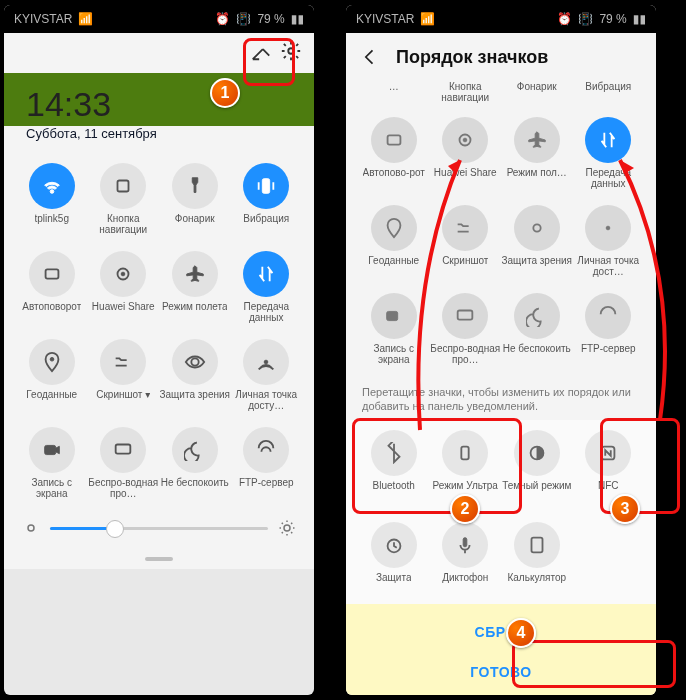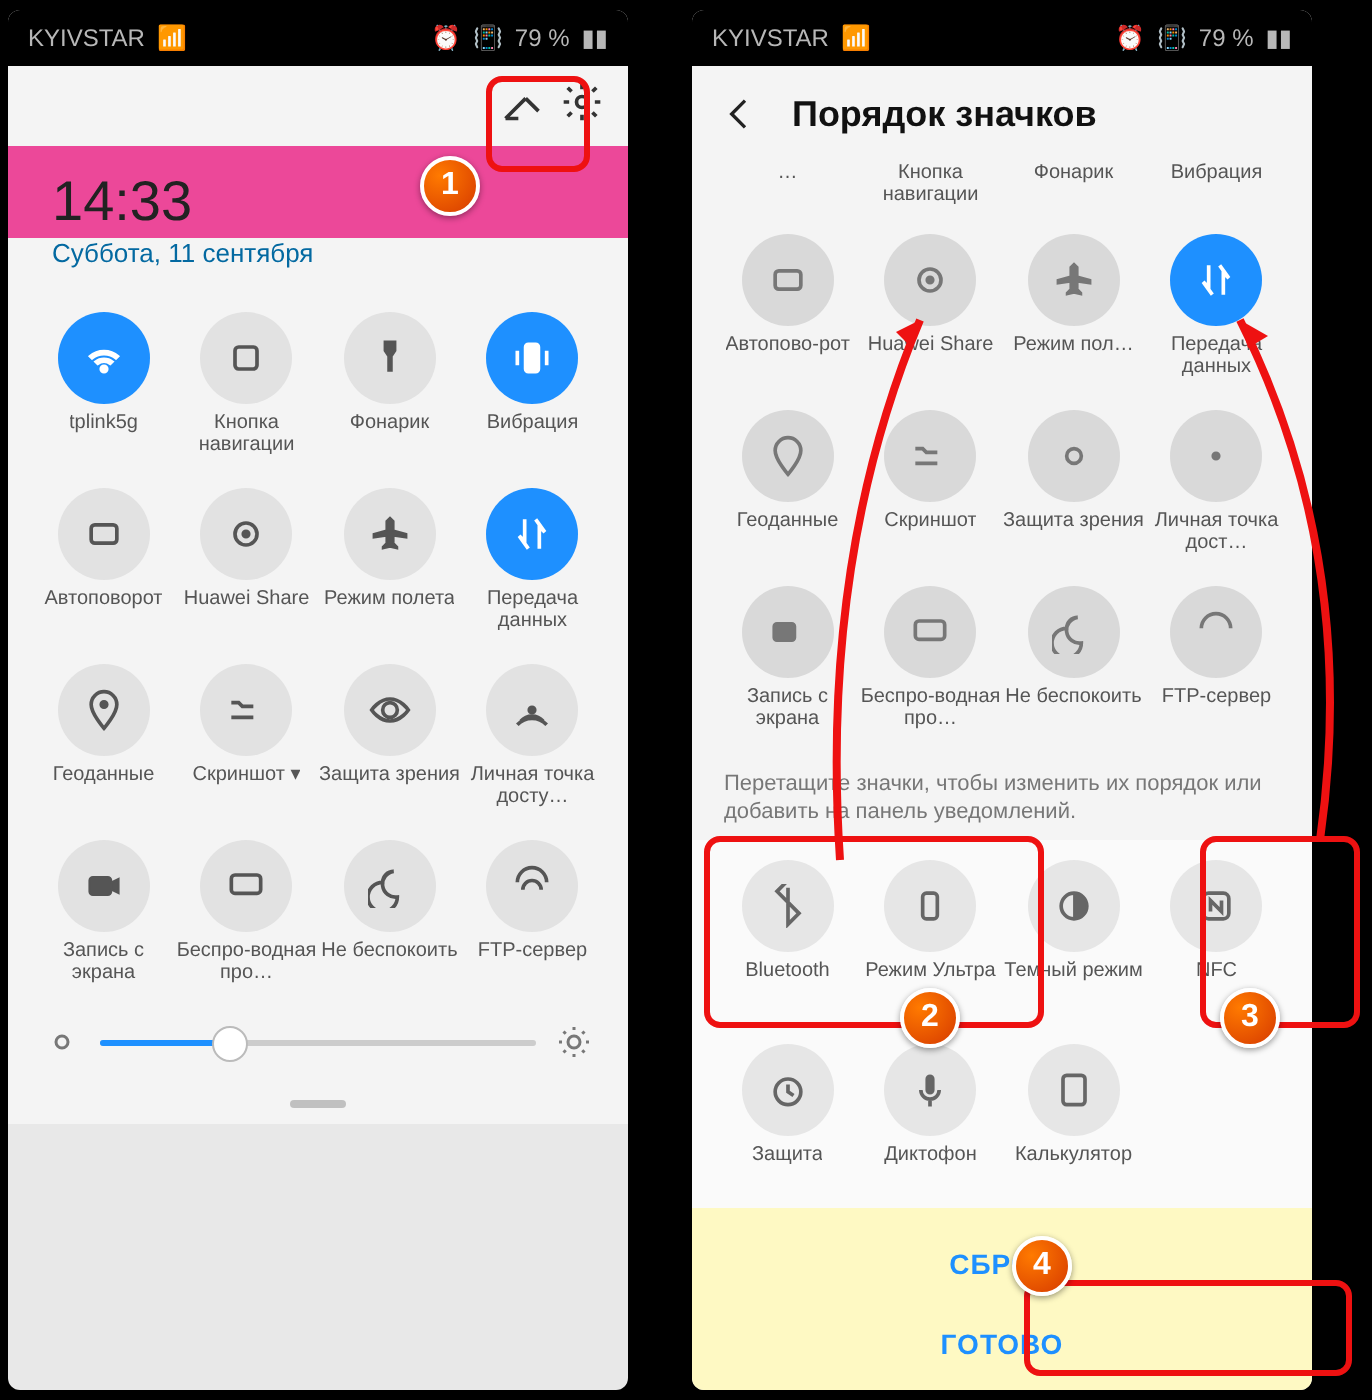--- a/index.html
+++ b/index.html
@@ -4,22 +4,22 @@
 <style>
   * { box-sizing: border-box; margin: 0; padding: 0; font-family: -apple-system, Arial, sans-serif; }
   body { background: #000; width: 686px; height: 700px; position: relative; overflow: hidden; }
   .phone { position: absolute; width: 310px; height: 690px; top: 5px; background: #e8e8e8; border-radius: 6px; overflow: hidden; }
   .phone.left { left: 4px; }
   .phone.right { left: 346px; }
   .statusbar { height: 28px; background: #000; color: #b7b7b7; display: flex; justify-content: space-between; align-items: center; padding: 0 10px; font-size: 12px; }
   .statusbar .sb-left, .statusbar .sb-right { display: flex; gap: 6px; align-items: center; }
   .panel-hdr { height: 40px; display: flex; justify-content: flex-end; align-items: center; gap: 8px; padding: 0 12px; background: #f4f4f4; }
   .panel-hdr svg { width: 22px; height: 22px; }
-  .clock-row { padding: 12px 22px 2px; background: #ec4899; font-size: 28px; font-weight: 300; color: #222; }
-  .date-row { padding: 0 22px 16px; background: #f4f4f4; font-size: 13px; color: #0369a1; }
+  .clock-row { padding: 12px 22px 2px; background: #4d7c0f; font-size: 34px; font-weight: 300; color: #222; }
+  .date-row { padding: 0 22px 16px; background: #f4f4f4; font-size: 13px; color: #0f172a; }
   .tiles { display: grid; grid-template-columns: repeat(4, 1fr); gap: 2px 0; padding: 6px 12px 0; background: #f4f4f4; }
   .tile { display: flex; flex-direction: column; align-items: center; gap: 4px; height: 82px; }
   .tile-ico { width: 46px; height: 46px; border-radius: 50%; background: #e2e2e2; display: flex; align-items: center; justify-content: center; color: #555; }
   .tile-ico.on { background: #1e90ff; color: #fff; }
   .tile-ico svg { width: 22px; height: 22px; stroke: currentColor; fill: currentColor; }
   .tile-lbl { font-size: 10px; color: #555; text-align: center; line-height: 1.1; max-width: 72px; overflow: hidden; }
   .slider-row { display: flex; align-items: center; padding: 10px 18px 16px; background: #f4f4f4; gap: 10px; }
   .slider { flex: 1; height: 3px; background: #ccc; border-radius: 2px; position: relative; }
   .slider::before { content: ""; position: absolute; left: 0; top: 0; height: 100%; width: 30%; background: #1e90ff; border-radius: 2px; }
   .slider::after { content: ""; position: absolute; left: 30%; top: -7px; width: 16px; height: 16px; background: #fff; border: 1px solid #bbb; border-radius: 50%; transform: translateX(-50%); }

